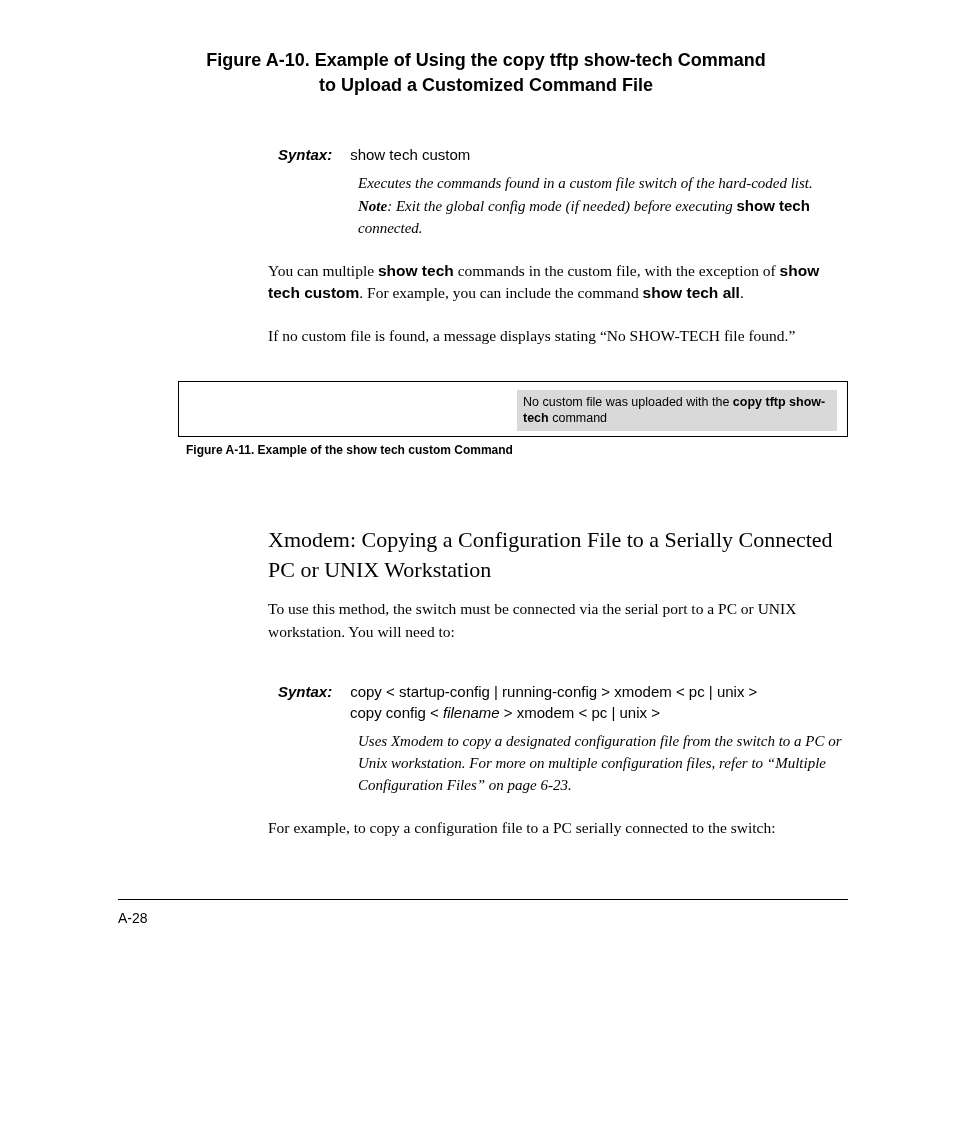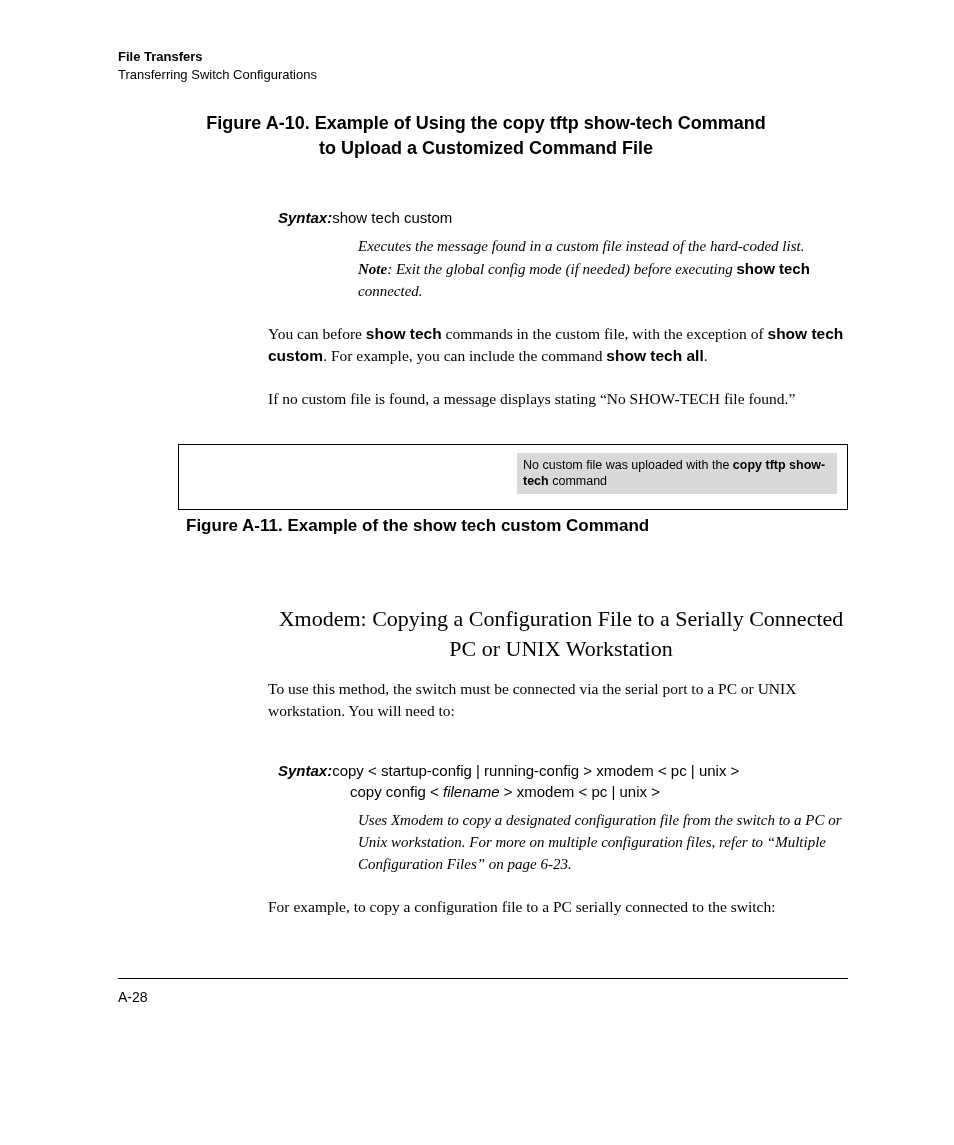--- a/index.html
+++ b/index.html
@@ -33,20 +33,21 @@
     margin: 0 auto 48px;
     max-width: 560px;
   }
   .syntax-block {
     margin-left: 160px;
     margin-right: 0;
   }
   .row {
     display: flex;
     align-items: center;
+    gap: 18px;
   }
   .syntax-label {
     font-family: Arial, Helvetica, sans-serif;
     font-style: italic;
     font-weight: bold;
     font-size: 15px;
     white-space: nowrap;
   }
   .cmd {
     font-family: Arial, Helvetica, sans-serif;
@@ -63,51 +64,50 @@
   .desc .bolditalic { font-weight: bold; }
   .body-p {
     font-size: 15.5px;
     line-height: 1.45;
     margin: 20px 0 0 150px;
   }
   .body-p .sans-bold { font-family: Arial, Helvetica, sans-serif; font-weight: bold; }
   .fig-box {
     margin: 34px 0 6px 60px;
     border: 1.5px solid #000;
-    height: 66px;
+    height: 56px;
     width: 670px;
     position: relative;
     box-sizing: border-box;
   }
   .gray-note {
     position: absolute;
     right: 10px;
     top: 8px;
     width: 320px;
     background: #d9d9d9;
     font-family: Arial, Helvetica, sans-serif;
     font-size: 12.5px;
     line-height: 1.3;
     padding: 4px 6px;
     box-sizing: border-box;
   }
   .gray-note b { font-weight: bold; }
   .figcap2 {
     font-family: Arial, Helvetica, sans-serif;
     font-weight: bold;
-    font-size: 17px;
+    font-size: 12px;
     margin: 6px 0 0 68px;
   }
   .h2 {
     font-family: "Century Schoolbook", Georgia, serif;
     font-size: 22px;
     line-height: 1.35;
     margin: 68px 0 14px 150px;
     font-weight: normal;
-    text-align: center;
   }
   .ul {
     margin: 10px 0 0 150px;
     padding: 0;
     list-style: none;
   }
   .ul li {
     font-size: 15.5px;
     line-height: 1.6;
     padding-left: 38px;
@@ -134,40 +134,36 @@
     font-family: Arial, Helvetica, sans-serif;
     font-size: 14px;
     margin: 10px 0 7px 118px;
   }
 </style>
 </head>
 <body>
 
 <div class="page">
 
-  <div class="running-head">
-    <div class="line1">File Transfers</div>
-    <div>Transferring Switch Configurations</div>
-  </div>
 
   <div class="figcap">Figure A-10. Example of Using the copy tftp show-tech Command to Upload a Customized Command File</div>
 
   <div class="syntax-block">
     <div class="row">
       <span class="syntax-label">Syntax:</span>
       <span class="cmd">show tech custom</span>
     </div>
     <div class="desc">
-      <span>Executes the message found in a custom file instead of the hard-coded list.</span><br>
+      <span>Executes the commands found in a custom file switch of the hard-coded list.</span><br>
       <span class="bolditalic">Note</span><span>: Exit the global config mode (if needed) before executing </span><span class="bold">show tech</span><span> connected.</span>
     </div>
   </div>
 
   <p class="body-p">
-    <span>You can before </span><span class="sans-bold">show tech</span><span> commands in the custom file, with the exception of </span><span class="sans-bold">show tech custom</span><span>. For example, you can include the command </span><span class="sans-bold">show tech all</span><span>.</span>
+    <span>You can multiple </span><span class="sans-bold">show tech</span><span> commands in the custom file, with the exception of </span><span class="sans-bold">show tech custom</span><span>. For example, you can include the command </span><span class="sans-bold">show tech all</span><span>.</span>
   </p>
 
   <p class="body-p">If no custom file is found, a message displays stating “No SHOW-TECH file found.”</p>
 
   <div class="fig-box">
     <div class="gray-note">
       <span>No custom file was uploaded with the </span><b>copy tftp show-tech</b><span> command</span>
     </div>
   </div>
   <div class="figcap2">Figure A-11. Example of the show tech custom Command</div>

